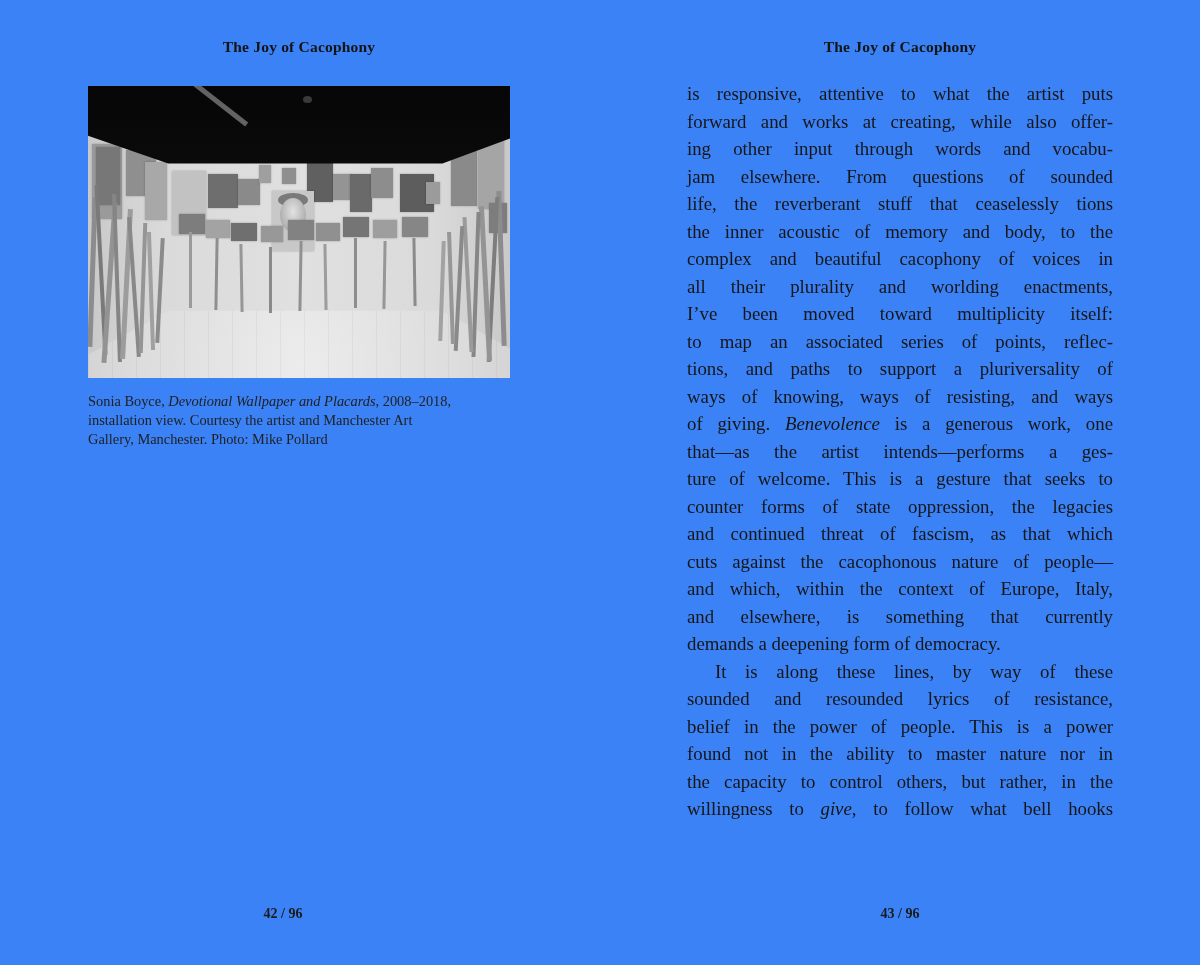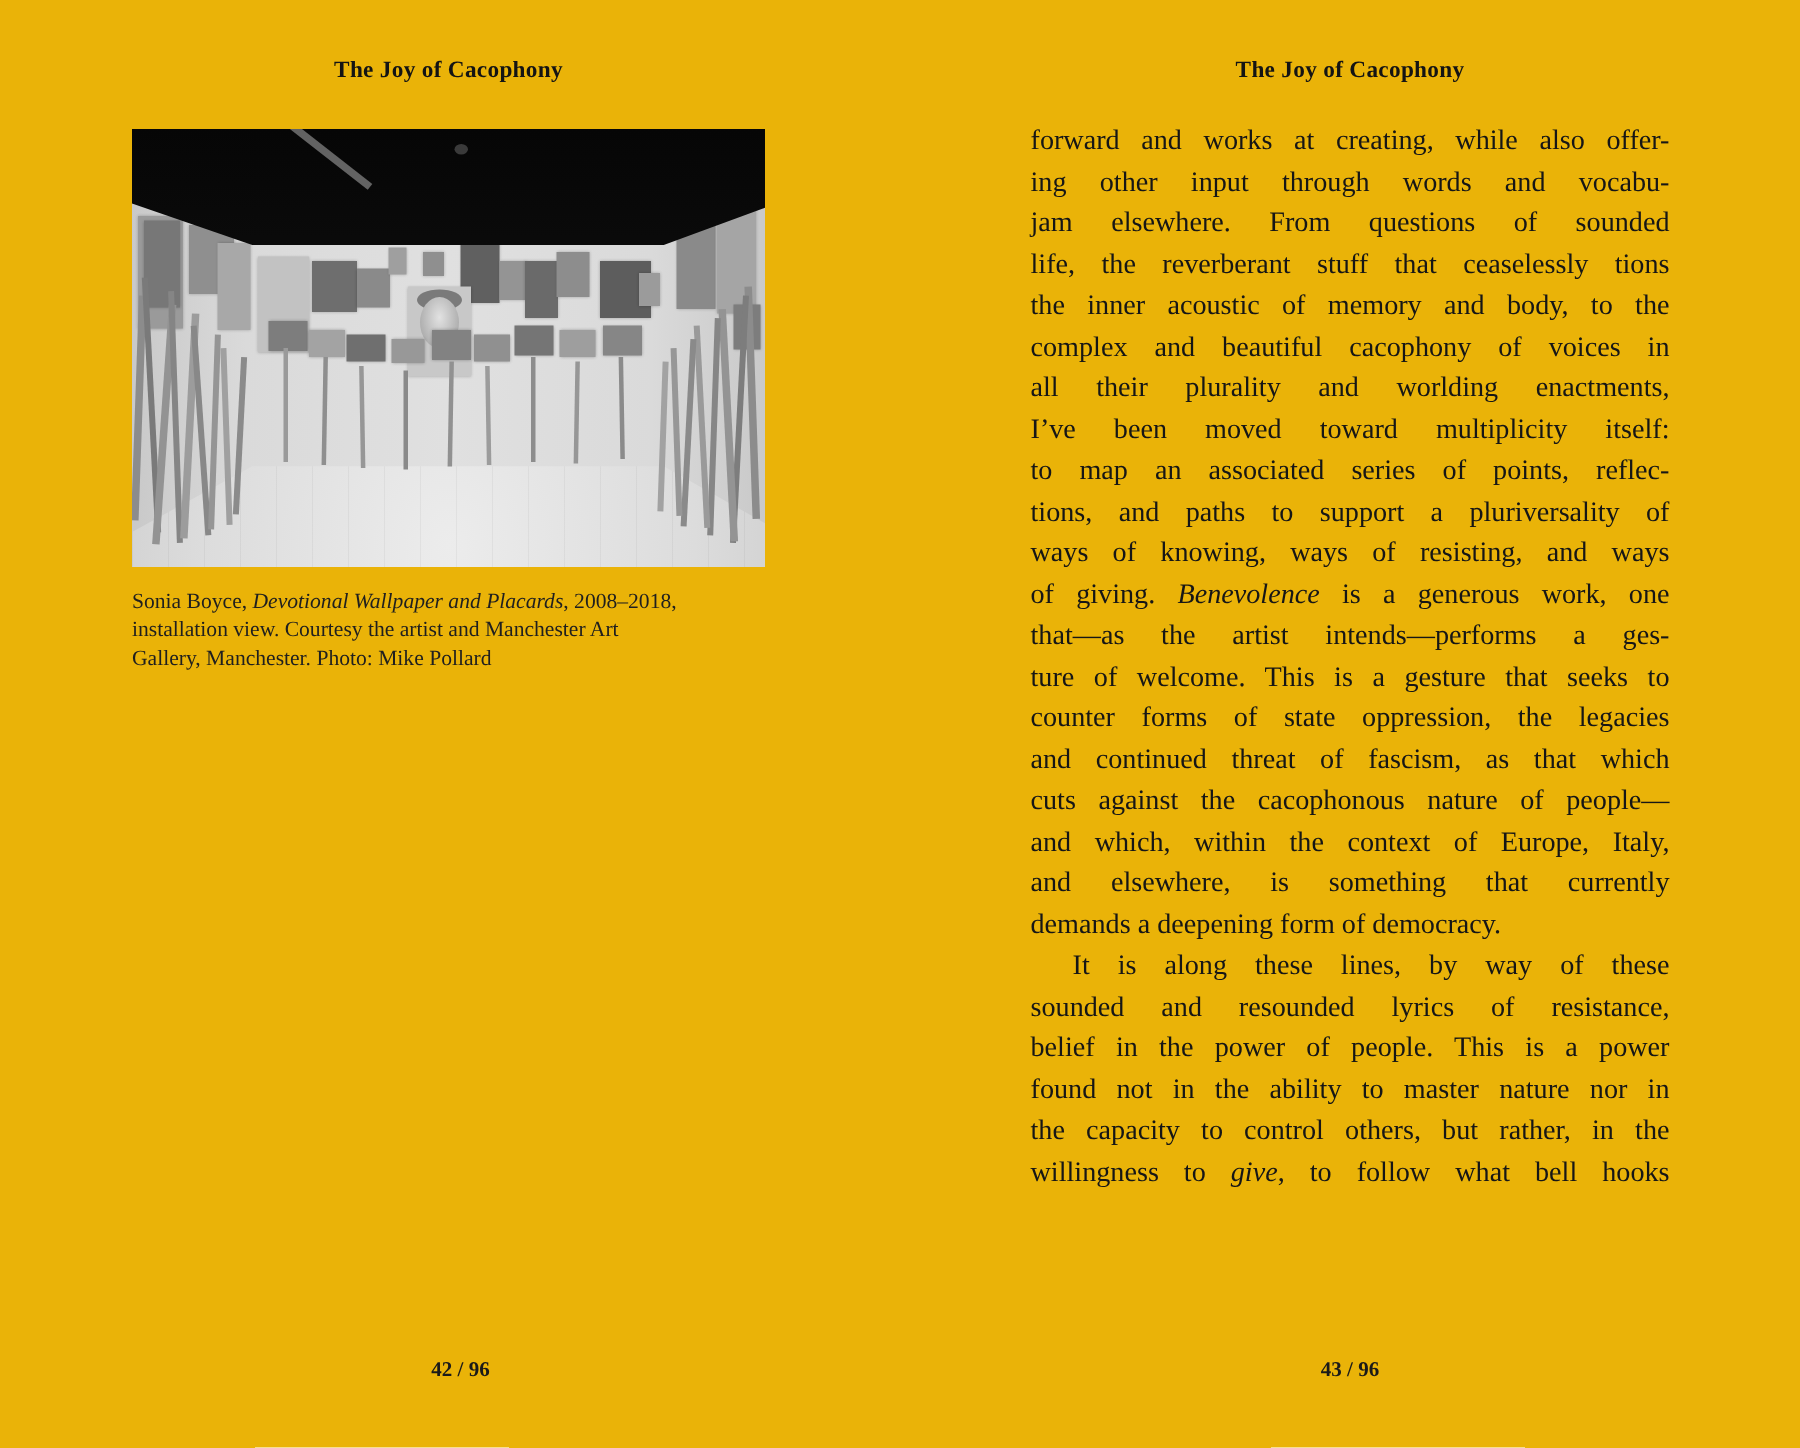--- a/index.html
+++ b/index.html
@@ -1,16 +1,16 @@
 <!DOCTYPE html>
 <html><head>
 <meta charset="utf-8">
 <style>
   html,body{margin:0;padding:0;background:#ffffff;}
-  .spread{position:relative;width:1200px;height:965px;background:#eab308;overflow:hidden;
+  .spread{position:relative;width:1200px;height:965px;background:#3b82f6;overflow:hidden;
           font-family:"Liberation Serif","DejaVu Serif",serif;color:#1c1c1c;}
   .running-header{position:absolute;top:38px;width:422px;text-align:center;
           font-size:15.5px;font-weight:600;letter-spacing:.2px;color:#141414;}
   .rh-left{left:88px;}
   .rh-right{left:687px;width:426px;}
   
   .photo{position:absolute;left:88px;top:86px;width:422px;height:292px;margin:0;
          background:#d6d6d6;overflow:hidden;box-shadow:inset 0 0 12px rgba(0,0,0,.10), inset 0 -4px 8px rgba(0,0,0,.18);}
   .photo-scene{position:absolute;inset:0;filter:blur(.4px);}
   .wall{position:absolute;inset:0;
@@ -33,21 +33,21 @@
   .portrait .hair{position:absolute;left:6px;top:2px;width:30px;height:14px;border-radius:50%;background:#7a7a7a;}
   
   .caption{position:absolute;left:88px;top:392px;width:432px;font-size:14.4px;line-height:18.8px;color:#1f1f1f;}
   
   .body-text{position:absolute;left:687px;top:80px;width:426px;font-size:18.8px;color:#161616;}
   .tline{line-height:27.5px;text-align:justify;text-align-last:justify;white-space:normal;}
   .tline.nojust{text-align-last:left;}
   .tline.indent{text-indent:28px;}
   
   .folio{position:absolute;top:906px;width:422px;text-align:center;font-size:14px;font-weight:600;color:#1a1a1a;}
-  .folio-left{left:96px;}
+  .folio-left{left:72px;}
   .folio-right{left:687px;width:426px;}
   em{font-style:italic;}
 </style>
 </head>
 <body>
 
 <div class="spread">
 
   <div class="running-header rh-left">The Joy of Cacophony</div>
   <div class="running-header rh-right">The Joy of Cacophony</div>
@@ -124,20 +124,21 @@
     </div>
   </figure>
 
   <div class="caption" id="caption">
       <div>Sonia Boyce, <em>Devotional Wallpaper and Placards</em>, 2008–2018,</div>
       <div>installation view. Courtesy the artist and Manchester Art</div>
       <div>Gallery, Manchester. Photo: Mike Pollard</div>
     </div>
 
   <div class="body-text" id="body-text">
+      <div class="tline">is responsive, attentive to what the artist puts</div>
       <div class="tline">forward and works at creating, while also offer-</div>
       <div class="tline">ing other input through words and vocabu-</div>
       <div class="tline">jam elsewhere. From questions of sounded</div>
       <div class="tline">life, the reverberant stuff that ceaselessly tions</div>
       <div class="tline">the inner acoustic of memory and body, to the</div>
       <div class="tline">complex and beautiful cacophony of voices in</div>
       <div class="tline">all their plurality and worlding enactments,</div>
       <div class="tline">I’ve been moved toward multiplicity itself:</div>
       <div class="tline">to map an associated series of points, reflec-</div>
       <div class="tline">tions, and paths to support a pluriversality of</div>

